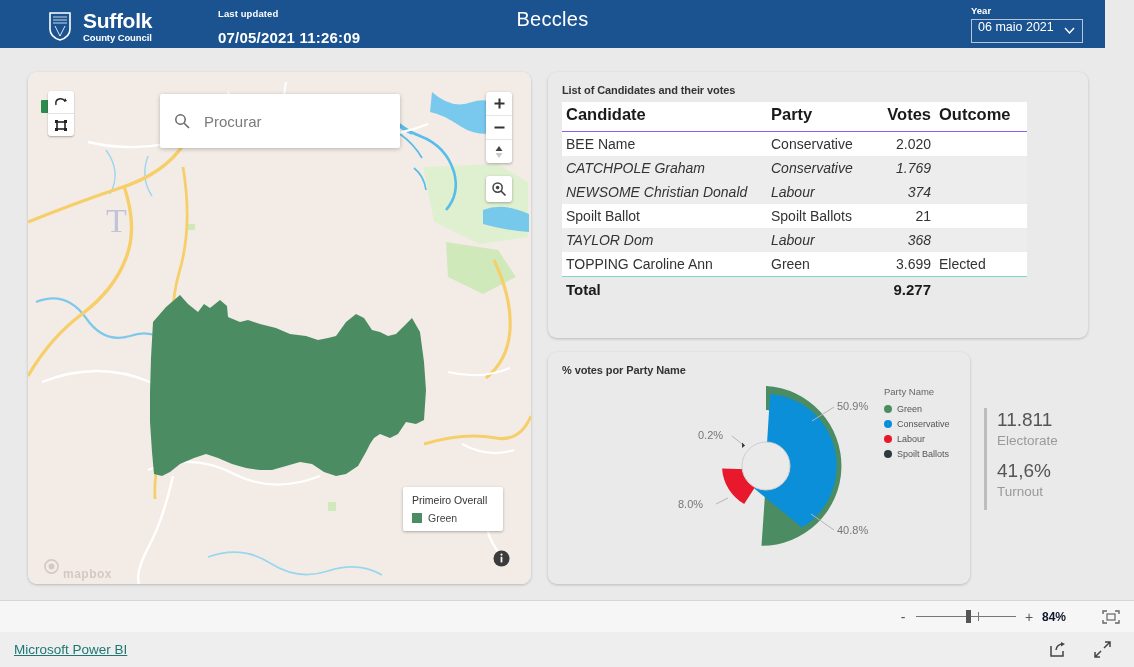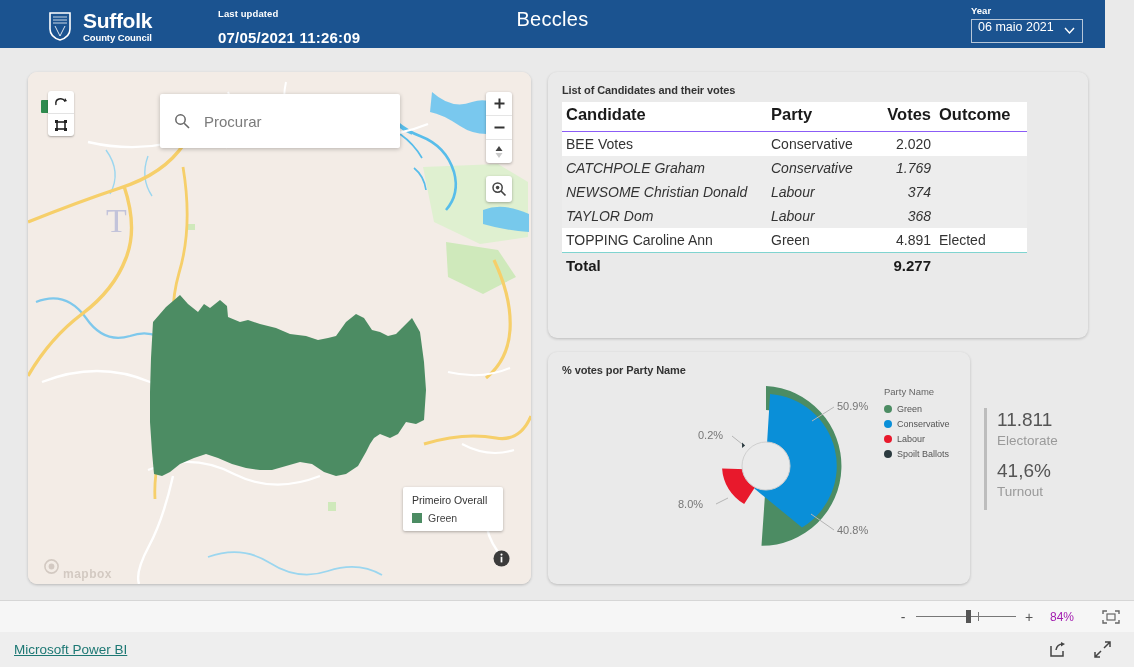--- a/index.html
+++ b/index.html
@@ -100,21 +100,21 @@
   .kpi .small{font-size:13.5px;color:#9a9a9a;line-height:1.35;margin-bottom:9px;}
 
   
   .statusbar{position:absolute;left:0;top:600px;width:1134px;height:31px;background:#f6f6f6;
     border-top:1px solid #d6d6d6;border-bottom:1px solid #d6d6d6;display:flex;align-items:center;justify-content:flex-end;}
   .zoomslider{display:flex;align-items:center;gap:8px;margin-right:12px;}
   .zs-minus,.zs-plus{font-size:14px;color:#555;line-height:1;width:10px;text-align:center;}
   .zs-track{position:relative;width:100px;height:1px;background:#777;}
   .zs-thumb{position:absolute;left:50px;top:-6px;width:5px;height:13px;background:#555;}
   .zs-tick{position:absolute;left:62px;top:-4px;width:1px;height:9px;background:#777;}
-  .zs-pct{font-size:12px;color:#a21caf;min-width:32px;text-align:right;}
+  .zs-pct{font-size:12px;color:#0f172a;min-width:32px;text-align:left;font-weight:bold;}
   .fitbtn{margin:0 14px 0 16px;width:18px;height:14px;}
 
   .footer{position:absolute;left:0;top:632px;width:1134px;height:35px;background:#eeeeee;display:flex;align-items:center;}
   .pbi-link{margin-left:14px;font-size:13.5px;color:#1d7874;text-decoration:underline;}
   .footer-icons{margin-left:auto;display:flex;align-items:center;gap:26px;margin-right:22px;}
 
   svg{display:block;}
 </style>
 </head>
 <body>
@@ -294,47 +294,53 @@
       <thead>
         <tr>
           <th>Candidate</th>
           <th>Party</th>
           <th class="c-votes">Votes</th>
           <th>Outcome</th>
         </tr>
       </thead>
       <tbody>
         <tr>
-          <td>BEE Votes</td>
+          <td>BEE Name</td>
           <td>Conservative</td>
           <td class="c-votes">2.020</td>
           <td></td>
         </tr>
         <tr class="alt">
           <td>CATCHPOLE Graham</td>
           <td>Conservative</td>
           <td class="c-votes">1.769</td>
           <td></td>
         </tr>
         <tr class="alt">
           <td>NEWSOME Christian Donald</td>
           <td>Labour</td>
           <td class="c-votes">374</td>
           <td></td>
         </tr>
+        <tr>
+          <td>Spoilt Ballot</td>
+          <td>Spoilt Ballots</td>
+          <td class="c-votes">21</td>
+          <td></td>
+        </tr>
         <tr class="alt">
           <td>TAYLOR Dom</td>
           <td>Labour</td>
           <td class="c-votes">368</td>
           <td></td>
         </tr>
         <tr>
           <td>TOPPING Caroline Ann</td>
           <td>Green</td>
-          <td class="c-votes">4.891</td>
+          <td class="c-votes">3.699</td>
           <td>Elected</td>
         </tr>
         <tr class="total">
           <td>Total</td>
           <td></td>
           <td class="c-votes">9.277</td>
           <td></td>
         </tr>
       </tbody>
     </table>

